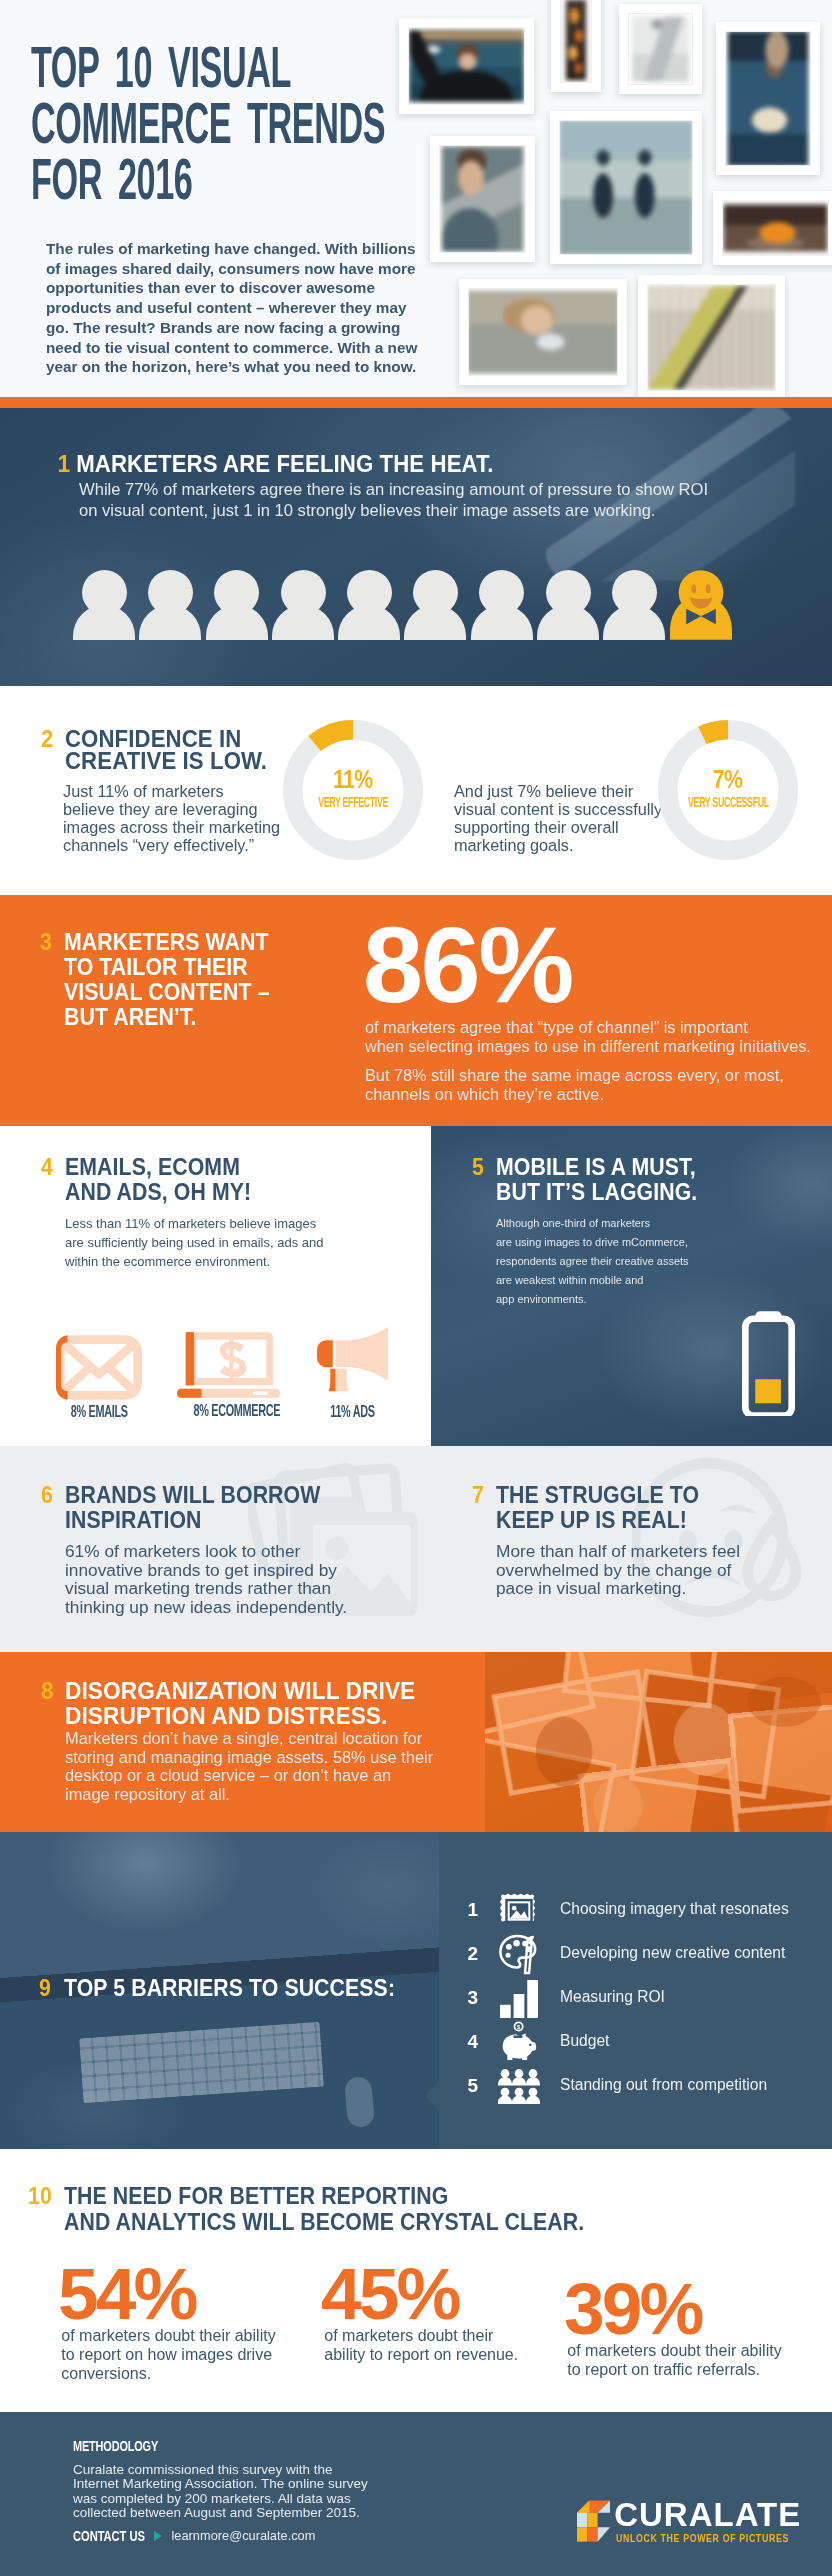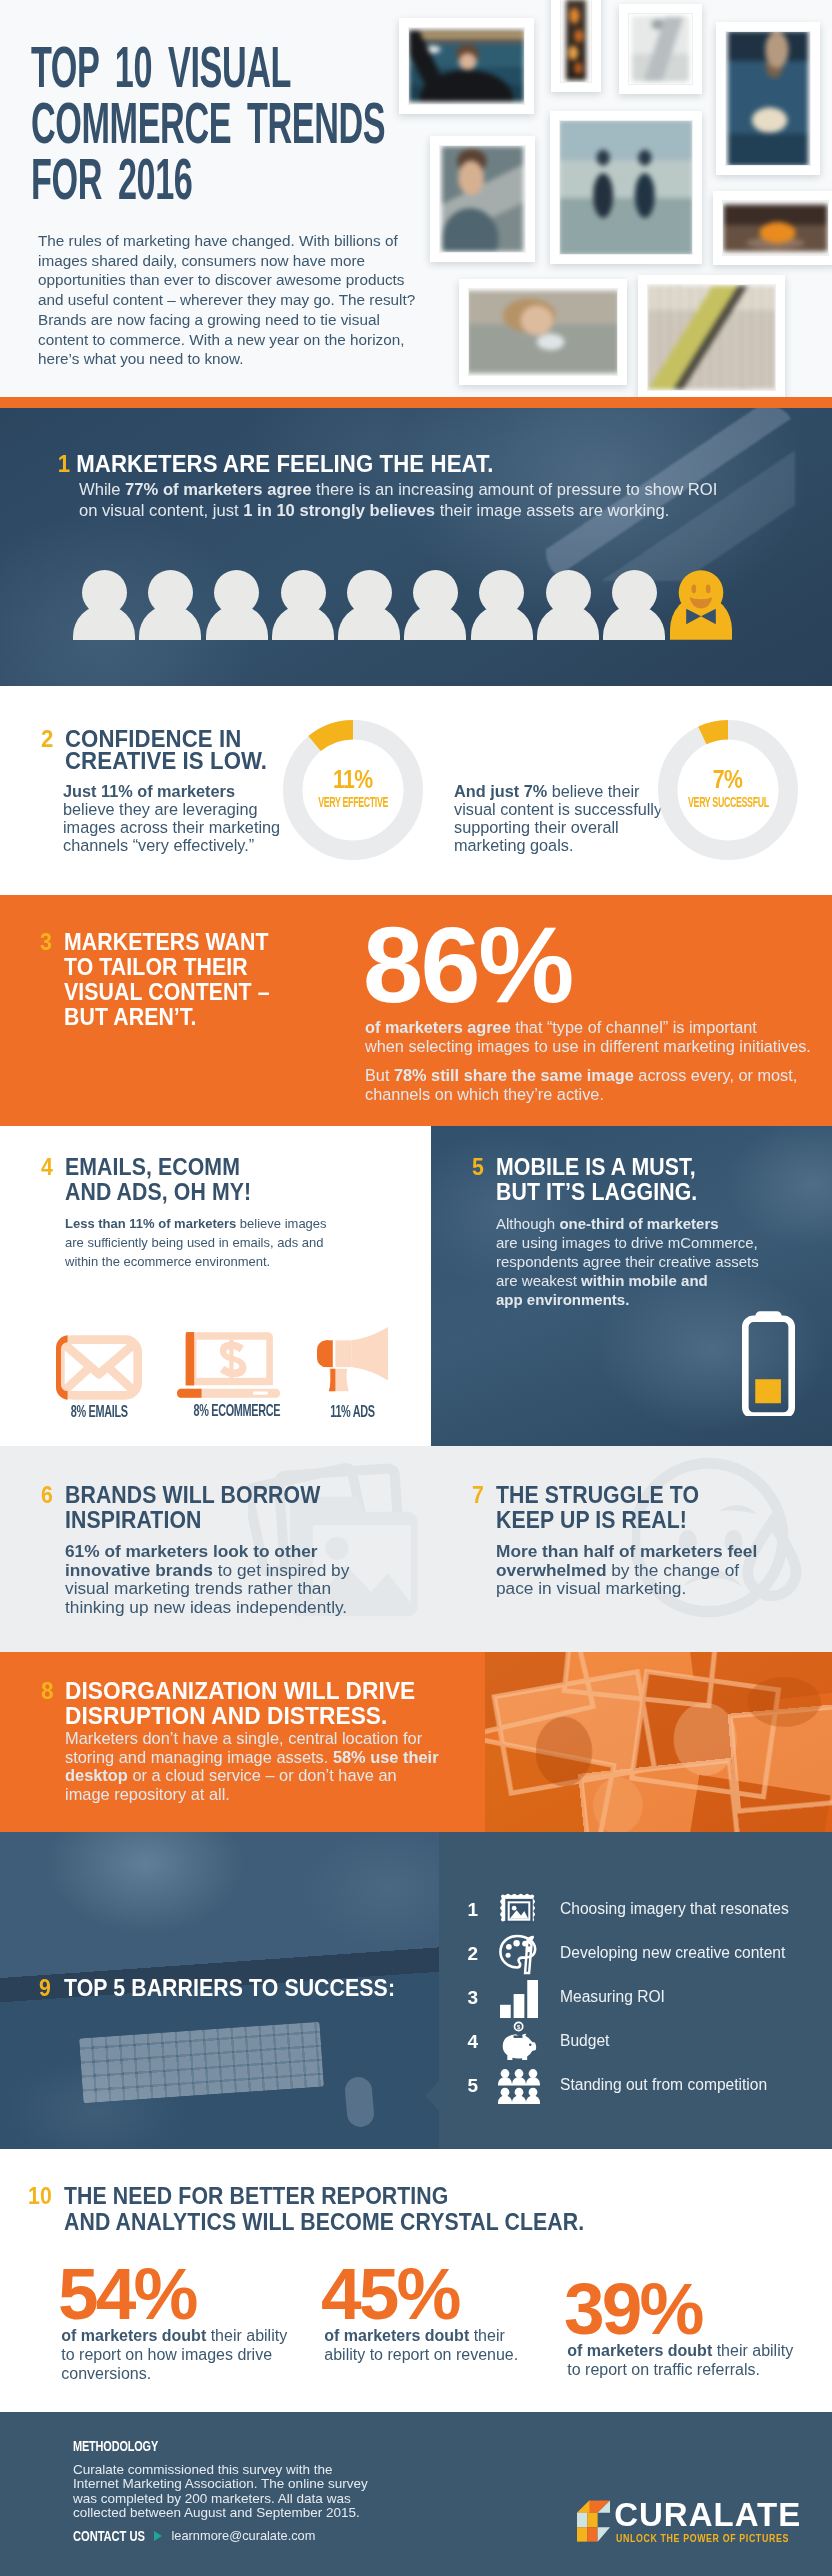--- a/index.html
+++ b/index.html
@@ -36,22 +36,22 @@
     font-size:58px;
     line-height:56px;
     letter-spacing:-0.7px;
     word-spacing:11.6px;
     transform:scaleX(.59);
     transform-origin:left top;
     white-space:nowrap;
     height:56px;
   }
   .hero-intro{
-    margin:8px;position:absolute;z-index:5;left:30px;top:223px;width:384px;
-    font-size:15.3px;line-height:19.7px;color:#3c5870;font-weight:400;
+    margin:16px;position:absolute;z-index:5;left:30px;top:223px;width:384px;
+    font-size:15.3px;line-height:19.7px;color:#3c5870;font-weight:700;
   }
 
   .collage{position:absolute;left:0;top:0;width:833px;height:397px;}
   .frame{position:absolute;background:#fff;box-shadow:0 2.5px 7.5px rgba(60,80,100,.22);padding:9.1px;}
   .frame .mat{width:100%;height:100%;background:#fff;border:0.8px solid #eceef0;padding:5.8px;}
   .pic{width:100%;height:100%;background-size:cover;filter:blur(2.2px) saturate(.92);transform:scale(1.12);}
   .mat{overflow:hidden;}
 
   .f1{left:399px;top:18.3px;width:135px;height:96px;}
   .f2{left:551px;top:-11.6px;width:50px;height:104px;}
@@ -123,21 +123,21 @@
   .orange-rule{height:10.8px;background:#ef6f26;}
 
   
   .hd{margin:0;font-weight:bold;letter-spacing:0.5px;}
   .hd .num{font-weight:bold;display:inline-block;}
   .num-yellow{color:#f5b31b;}
   .hd-light{color:#fff;}
   .hd-dark{color:#35516b;}
   .body-light{color:#e3e8ec;}
   .body-dark{color:#3c5870;}
-  .hd b, .body-light b, .body-dark b{font-weight:bold;}
+  .hd b, .body-light b, .body-dark b{font-weight:normal;}
 
   
   .s1{height:278px;background:#2b455c;}
   .s1-bg{position:absolute;inset:0;
     background:
       radial-gradient(ellipse 299px 208px at 72% 25%, rgba(140,168,192,.30), rgba(140,168,192,0) 70%),
       radial-gradient(ellipse 216px 175px at 12% 82%, rgba(120,148,172,.22), rgba(120,148,172,0) 72%),
       radial-gradient(ellipse 183px 125px at 45% 12%, rgba(100,128,155,.16), rgba(100,128,155,0) 70%),
       linear-gradient(150deg,#2c4660 0%, #33506a 45%, #294158 100%);}
   .s1-bg::after{content:"";position:absolute;right:38px;top:-3.3px;width:249px;height:176px;
@@ -203,21 +203,21 @@
   .s4-ic:nth-child(1) .ic-lab{margin-top:-0.8px;}
   .s4-ic:nth-child(2) .ic-lab{margin-top:-0.8px;}
   .ic-wrap{display:block;}
   .s4-ic:nth-child(1) svg{width:86px;height:65px;}
   .s4-ic:nth-child(2) svg{width:107px;height:66px;}
   .s4-ic:nth-child(3) svg{width:71px;height:66px;}
   .ic-lab{display:block;margin-top:5.8px;font-size:16.6px;font-weight:bold;color:#35516b;letter-spacing:-0.5px;transform:scaleX(.655);white-space:nowrap;}
   .s5-hd{position:absolute;left:65px;top:29px;font-size:23px;line-height:25px;letter-spacing:0.1px;z-index:3;}
   .s5-hd .hl{display:block;transform:scaleX(.925);transform-origin:left top;white-space:nowrap;}
   .s5-num{position:absolute;left:-24px;top:0;width:20px;transform:scaleX(.925);transform-origin:left top;}
-  .s5-body{position:absolute;left:65px;top:88px;width:316px;margin:0;font-size:15px;line-height:19px;z-index:3;}
+  .s5-body{position:absolute;left:65px;top:88px;width:316px;margin:0;font-size:11px;line-height:19px;z-index:3;}
   .s5-batt{position:absolute;left:311px;top:185px;z-index:3;}
 
   
   .s67{height:206px;background:#eceef0;}
   .s6{position:absolute;left:0;top:0;width:431px;height:206px;}
   .s7{position:absolute;left:431px;top:0;width:401px;height:206px;}
   .wm{position:absolute;z-index:1;opacity:.95;}
   .wm6{left:248px;top:11.6px;}
   .wm7{right:21px;top:5px;}
   .s6-hd,.s7-hd{position:absolute;z-index:3;font-size:23px;line-height:25px;letter-spacing:0.1px;}

